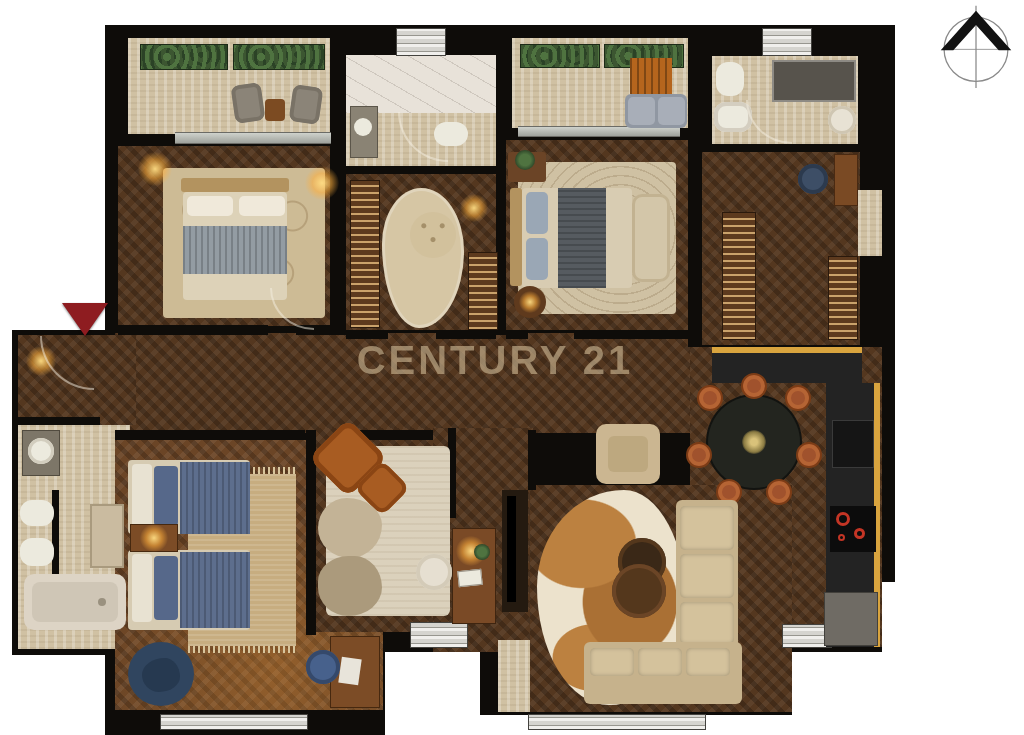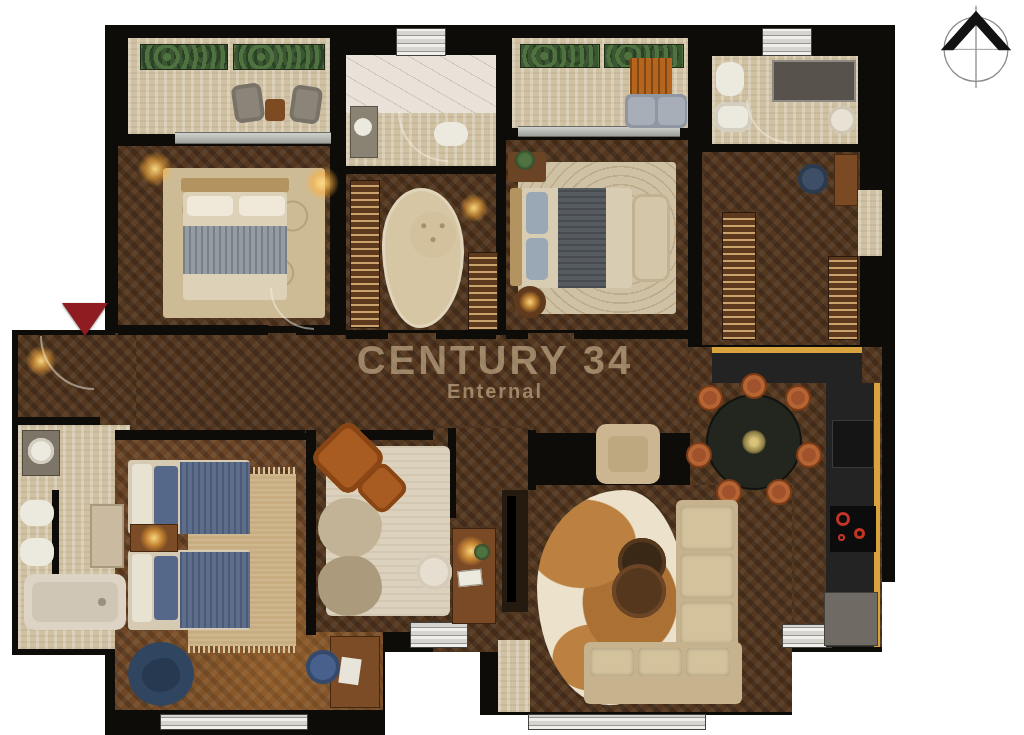--- a/index.html
+++ b/index.html
@@ -256,22 +256,21 @@
   <div class="abs" style="left:22px;top:430px;width:38px;height:46px;background:#7d7668;border:1px solid #514b3f;"></div>
   <div class="abs round whitefix" style="left:28px;top:438px;width:26px;height:26px;box-shadow:inset 0 0 0 3px #d2cdbe;"></div>
   <div class="abs whitefix" style="left:20px;top:500px;width:34px;height:26px;border-radius:12px;"></div>
   <div class="abs whitefix" style="left:20px;top:538px;width:34px;height:28px;border-radius:12px;"></div>
   <div class="abs" style="left:90px;top:504px;width:34px;height:64px;background:#cabba0;border:2px solid #a99a7e;"></div>
   <div class="abs" style="left:24px;top:574px;width:102px;height:56px;background:#ddd4c5;border-radius:10px;"></div>
   <div class="abs" style="left:32px;top:582px;width:86px;height:40px;background:#cfc6b6;border-radius:8px;"></div>
   <div class="abs round" style="left:98px;top:598px;width:8px;height:8px;background:#9a917f;"></div>
 
   <div id="watermark" class="abs" style="left:330px;top:340px;width:330px;height:76px;">
-    <div class="l1">CENTURY 34</div>
-    <div class="l2">Enternal</div>
+    <div class="l1">CENTURY 21</div>
   </div>
 
   <div class="abs red-arrow" style="left:62px;top:303px;"></div>
 
   <div class="abs" style="left:933px;top:4px;width:86px;height:84px;">
     <svg width="86" height="84" viewBox="0 0 100 100">
       <circle cx="50" cy="54" r="38" fill="none" stroke="#8a8a8a" stroke-width="1.5"></circle>
       <line x1="50" y1="2" x2="50" y2="100" stroke="#8a8a8a" stroke-width="1.5"></line>
       <line x1="10" y1="54" x2="90" y2="54" stroke="#8a8a8a" stroke-width="1"></line>
       <path d="M8 55 L50 8 L92 55 L77 55 L50 25 L23 55 Z" fill="#121212"></path>

